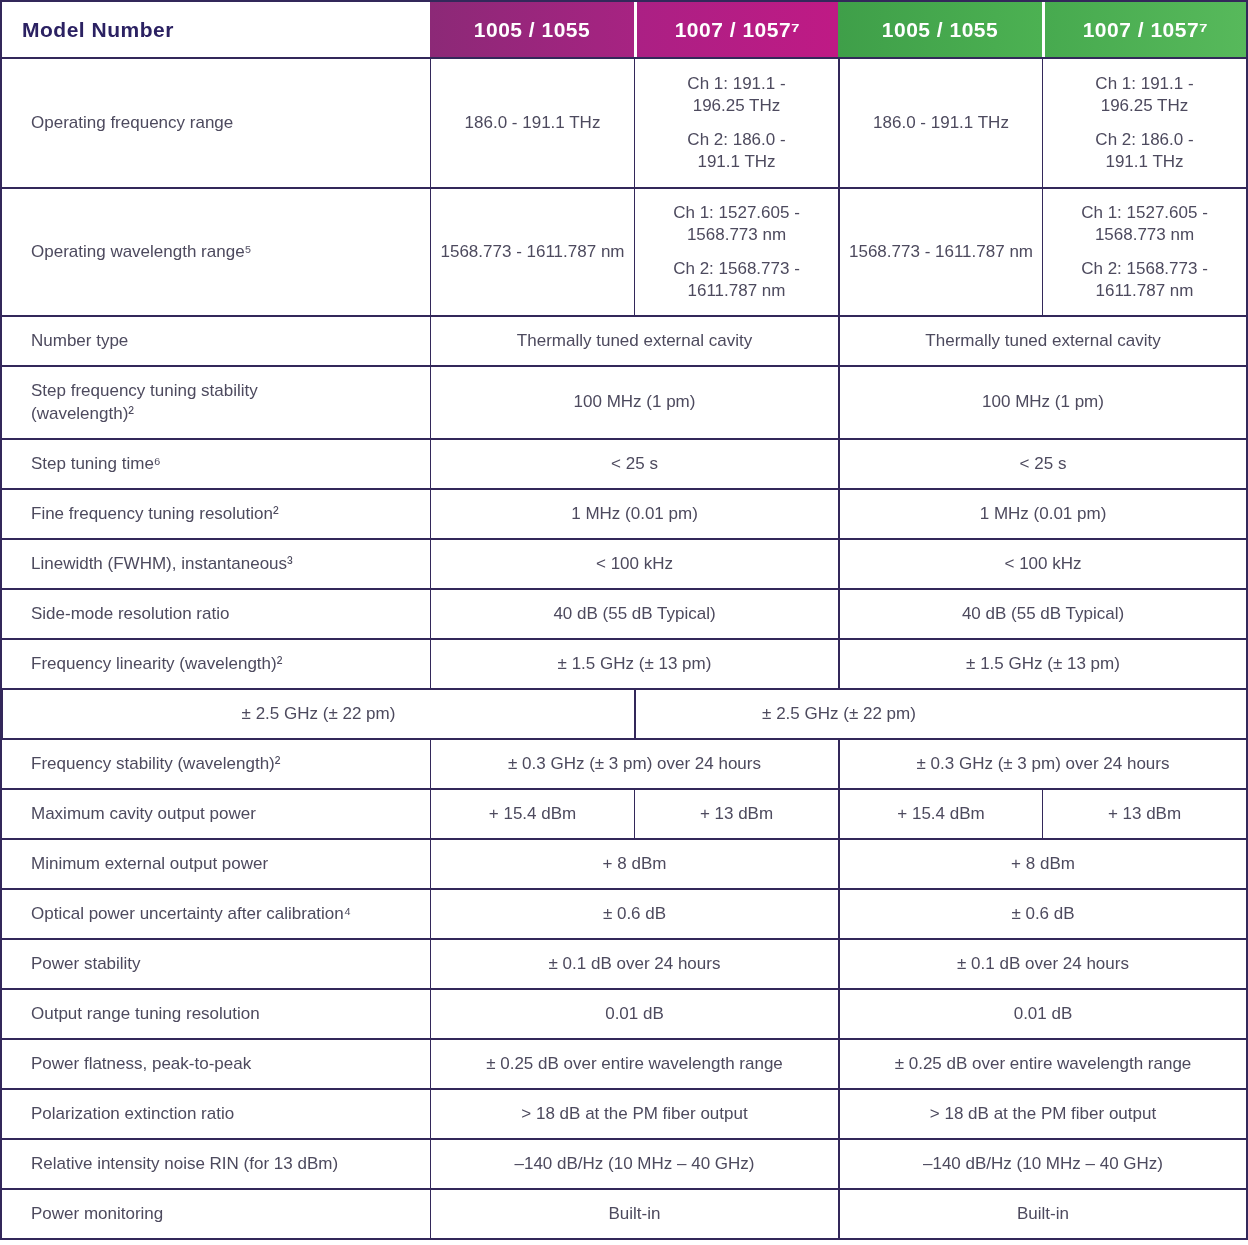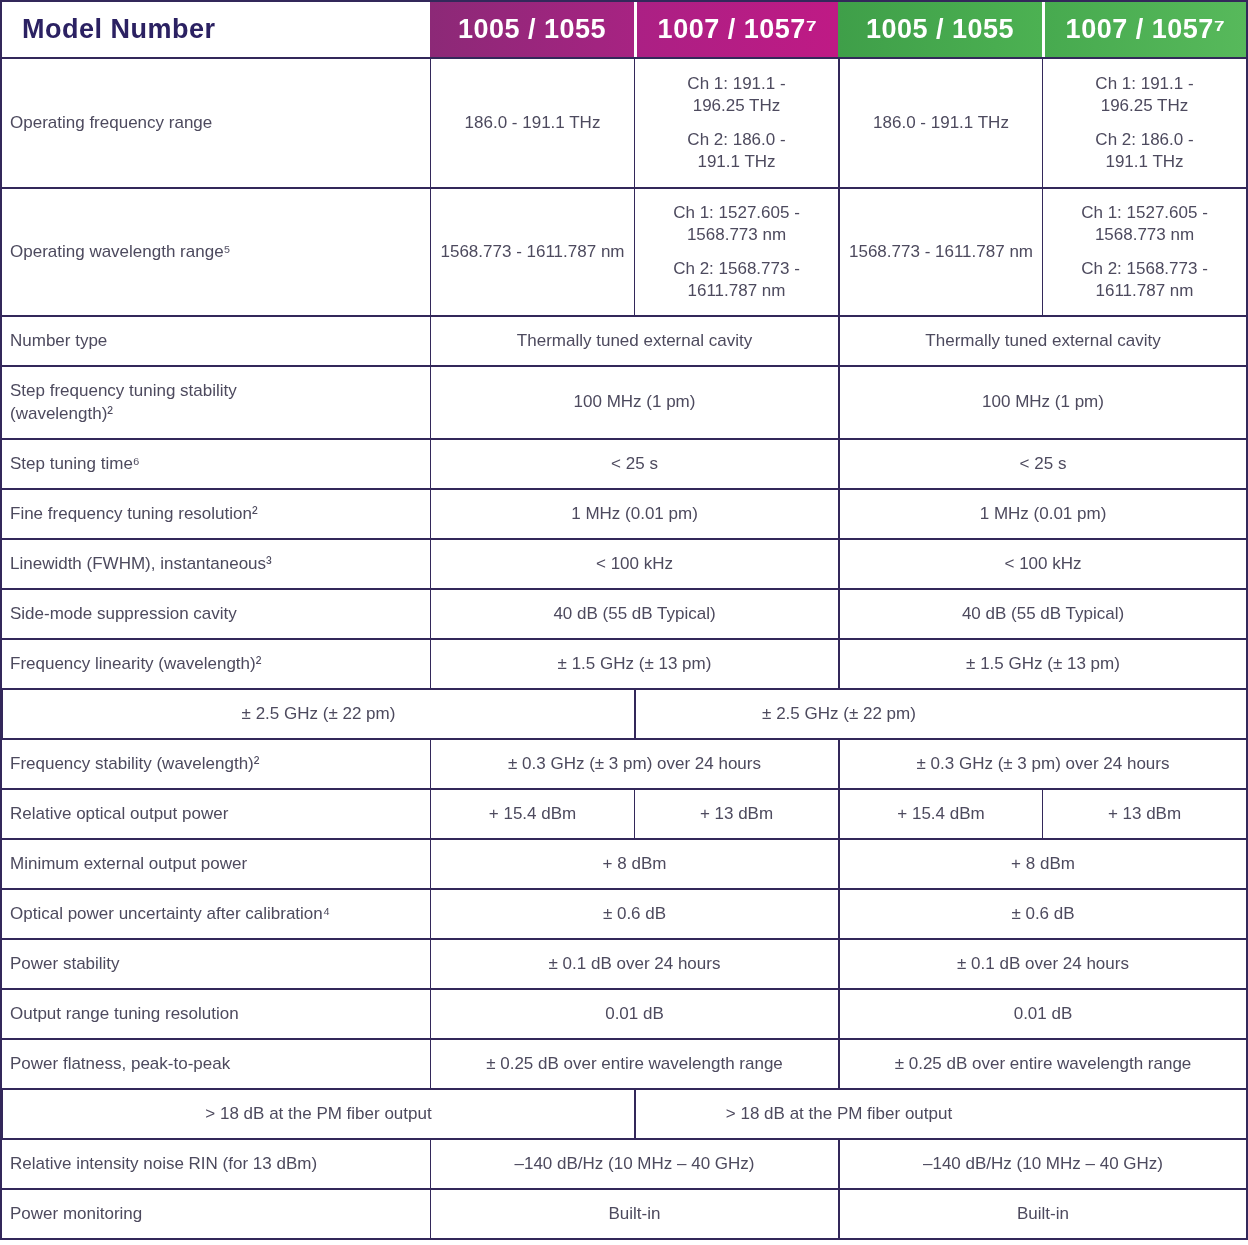--- a/index.html
+++ b/index.html
@@ -18,21 +18,21 @@
     grid-template-columns: 428px 204px 204px 204px 204px;
     min-height: 57px;
     box-sizing: border-box;
     border-bottom: 2px solid #33285a;
   }
   .th {
     display: flex;
     align-items: center;
     justify-content: center;
     color: #ffffff;
-    font-size: 27px;
+    font-size: 21px;
     font-weight: 700;
     letter-spacing: 0.5px;
     box-sizing: border-box;
   }
   .th-label {
     justify-content: flex-start;
     padding-left: 20px;
     background: #ffffff;
     color: #2b2162;
   }
@@ -60,21 +60,21 @@
     text-align: center;
     font-size: 17px;
     line-height: 1.3;
     box-sizing: border-box;
     padding: 8px 6px;
     white-space: pre-line;
   }
   .label-cell {
     align-items: flex-start;
     text-align: left;
-    padding: 10px 12px 10px 8px;
+    padding: 10px 12px 10px 29px;
     justify-content: center;
   }
   .value-cell { border-left: 1px solid #33285a; }
   .value-cell.half-start { border-left: 2px solid #33285a; }
   .value-cell.span2 { grid-column: span 2; }
   .para + .para { margin-top: 11px; }
 </style>
 </head>
 <body>
 
@@ -129,40 +129,40 @@
         <div class="cell label-cell">Fine frequency tuning resolution²</div>
         <div class="cell value-cell span2">1 MHz (0.01 pm)</div>
         <div class="cell value-cell span2 half-start">1 MHz (0.01 pm)</div>
       </div>
       <div class="row">
         <div class="cell label-cell">Linewidth (FWHM), instantaneous³</div>
         <div class="cell value-cell span2">&lt; 100 kHz</div>
         <div class="cell value-cell span2 half-start">&lt; 100 kHz</div>
       </div>
       <div class="row">
-        <div class="cell label-cell">Side-mode suppression cavity</div>
+        <div class="cell label-cell">Side-mode resolution ratio</div>
         <div class="cell value-cell span2">40 dB (55 dB Typical)</div>
         <div class="cell value-cell span2 half-start">40 dB (55 dB Typical)</div>
       </div>
       <div class="row">
         <div class="cell label-cell">Frequency linearity (wavelength)²</div>
         <div class="cell value-cell span2">± 1.5 GHz (± 13 pm)</div>
         <div class="cell value-cell span2 half-start">± 1.5 GHz (± 13 pm)</div>
       </div>
       <div class="row">
         <div class="cell value-cell span2">± 2.5 GHz (± 22 pm)</div>
         <div class="cell value-cell span2 half-start">± 2.5 GHz (± 22 pm)</div>
       </div>
       <div class="row">
         <div class="cell label-cell">Frequency stability (wavelength)²</div>
         <div class="cell value-cell span2">± 0.3 GHz (± 3 pm) over 24 hours</div>
         <div class="cell value-cell span2 half-start">± 0.3 GHz (± 3 pm) over 24 hours</div>
       </div>
       <div class="row">
-        <div class="cell label-cell">Relative optical output power</div>
+        <div class="cell label-cell">Maximum cavity output power</div>
         <div class="cell value-cell">+ 15.4 dBm</div>
         <div class="cell value-cell">+ 13 dBm</div>
         <div class="cell value-cell half-start">+ 15.4 dBm</div>
         <div class="cell value-cell">+ 13 dBm</div>
       </div>
       <div class="row">
         <div class="cell label-cell">Minimum external output power</div>
         <div class="cell value-cell span2">+ 8 dBm</div>
         <div class="cell value-cell span2 half-start">+ 8 dBm</div>
       </div>
@@ -180,20 +180,21 @@
         <div class="cell label-cell">Output range tuning resolution</div>
         <div class="cell value-cell span2">0.01 dB</div>
         <div class="cell value-cell span2 half-start">0.01 dB</div>
       </div>
       <div class="row">
         <div class="cell label-cell">Power flatness, peak-to-peak</div>
         <div class="cell value-cell span2">± 0.25 dB over entire wavelength range</div>
         <div class="cell value-cell span2 half-start">± 0.25 dB over entire wavelength range</div>
       </div>
       <div class="row">
+        <div class="cell label-cell">Polarization extinction ratio</div>
         <div class="cell value-cell span2">&gt; 18 dB at the PM fiber output</div>
         <div class="cell value-cell span2 half-start">&gt; 18 dB at the PM fiber output</div>
       </div>
       <div class="row">
         <div class="cell label-cell">Relative intensity noise RIN (for 13 dBm)</div>
         <div class="cell value-cell span2">–140 dB/Hz (10 MHz – 40 GHz)</div>
         <div class="cell value-cell span2 half-start">–140 dB/Hz (10 MHz – 40 GHz)</div>
       </div>
       <div class="row">
         <div class="cell label-cell">Power monitoring</div>

